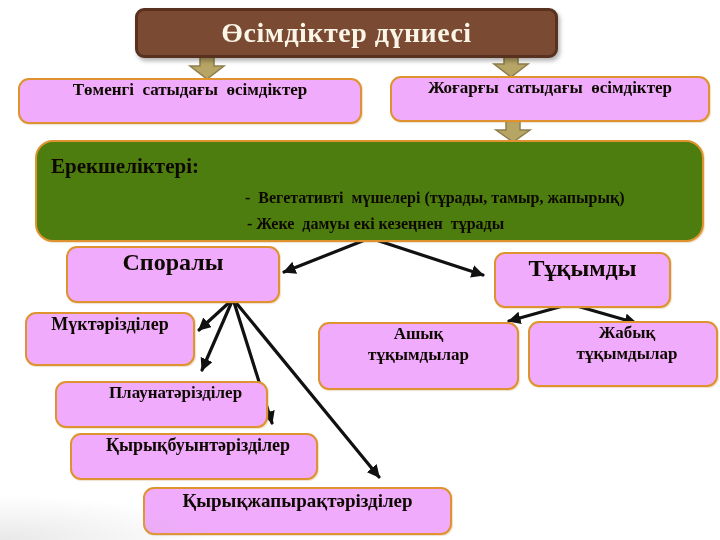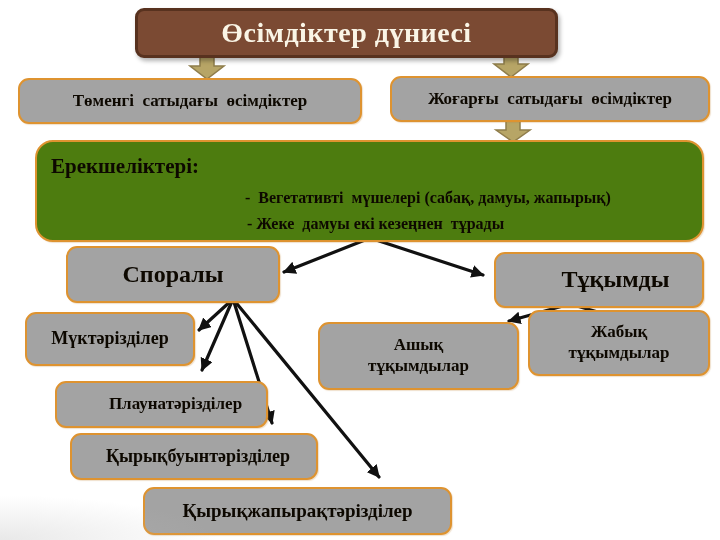--- a/index.html
+++ b/index.html
@@ -13,50 +13,50 @@
   .title-box{
     position:absolute;left:135px;top:8px;width:417px;height:44px;
     background:#7b4a33;border:3px solid #58321f;border-radius:9px;
     box-shadow:2px 3px 4px rgba(0,0,0,.3);
     display:flex;align-items:center;justify-content:center;
   }
   .title-box span{
     color:#faf5e6;font-size:28px;font-weight:bold;letter-spacing:.5px;white-space:pre;
   }
   .node{
-    position:absolute;background:#a3a3a3;
+    position:absolute;background:#f0abfc;
     border:2.5px solid #de9330;border-radius:11px;
-    display:flex;align-items:center;justify-content:center;text-align:center;
+    display:flex;align-items:flex-start;justify-content:center;text-align:center;
     color:#0d0800;font-weight:bold;white-space:pre-wrap;line-height:1.22;
     box-shadow:1px 1px 1px rgba(190,130,50,.25);
   }
   .branch-lower{left:18px;top:78px;width:340px;height:42px;font-size:17px;}
   .branch-higher{left:390px;top:76px;width:316px;height:42px;font-size:17px;}
   .features{
     position:absolute;left:35px;top:140px;width:665px;height:98px;
     background:#4d7c0f;border:2.5px solid #de9330;border-radius:18px;
     box-shadow:1px 1px 1px rgba(190,130,50,.25);
   }
   .features .label{
     position:absolute;left:14px;top:12px;font-size:21px;font-weight:bold;color:#0d0800;white-space:pre;
   }
   .features .item{
     position:absolute;font-size:16px;font-weight:bold;color:#0d0800;white-space:pre;
   }
   .features .i0{left:208px;top:20px;}
   .features .i1{left:208px;top:47px;}
   .features .i2{left:203px;top:73px;margin-left:7px;}
   .sporaly{left:66px;top:246px;width:210px;height:53px;font-size:24px;}
-  .tuqymdy{left:494px;top:252px;width:173px;height:52px;font-size:24px;padding-left:33px;}
+  .tuqymdy{left:494px;top:252px;width:173px;height:52px;font-size:24px;}
   .mukt{left:25px;top:312px;width:166px;height:50px;font-size:18px;}
   .plauna{left:55px;top:381px;width:181px;height:43px;font-size:17px;padding-left:28px;}
   .qbuyn{left:70px;top:433px;width:236px;height:43px;font-size:18px;padding-left:8px;}
   .qzhap{left:143px;top:487px;width:305px;height:44px;font-size:19px;}
   .ashyq{left:318px;top:322px;width:197px;height:64px;font-size:17px;}
-  .zhabyq{left:528px;top:310px;width:178px;height:62px;font-size:17px;}
+  .zhabyq{left:528px;top:321px;width:178px;height:62px;font-size:17px;padding-left:8px;}
   .haze{
     position:absolute;left:0;bottom:0;width:220px;height:45px;
     background:radial-gradient(ellipse at 0% 100%, rgba(190,190,190,.35), rgba(255,255,255,0) 70%);
     pointer-events:none;
   }
 </style>
 </head>
 <body>
 
 <div class="canvas">
@@ -91,21 +91,21 @@
   <div class="node branch-lower">
     <span>Төменгі  сатыдағы  өсімдіктер</span>
   </div>
 
   <div class="node branch-higher">
     <span>Жоғарғы  сатыдағы  өсімдіктер</span>
   </div>
 
   <div class="features">
     <div class="label">Ерекшеліктері:</div>
-    <div class="item i1">-  Вегетативті  мүшелері (сабақ, дамуы, жапырық)</div>
+    <div class="item i1">-  Вегетативті  мүшелері (тұрады, тамыр, жапырық)</div>
     <div class="item i2">- Жеке  дамуы екі кезеңнен  тұрады</div>
   </div>
 
   <div class="node sporaly">
     <span>Споралы</span>
   </div>
 
   <div class="node tuqymdy">
     <span>Тұқымды</span>
   </div>

